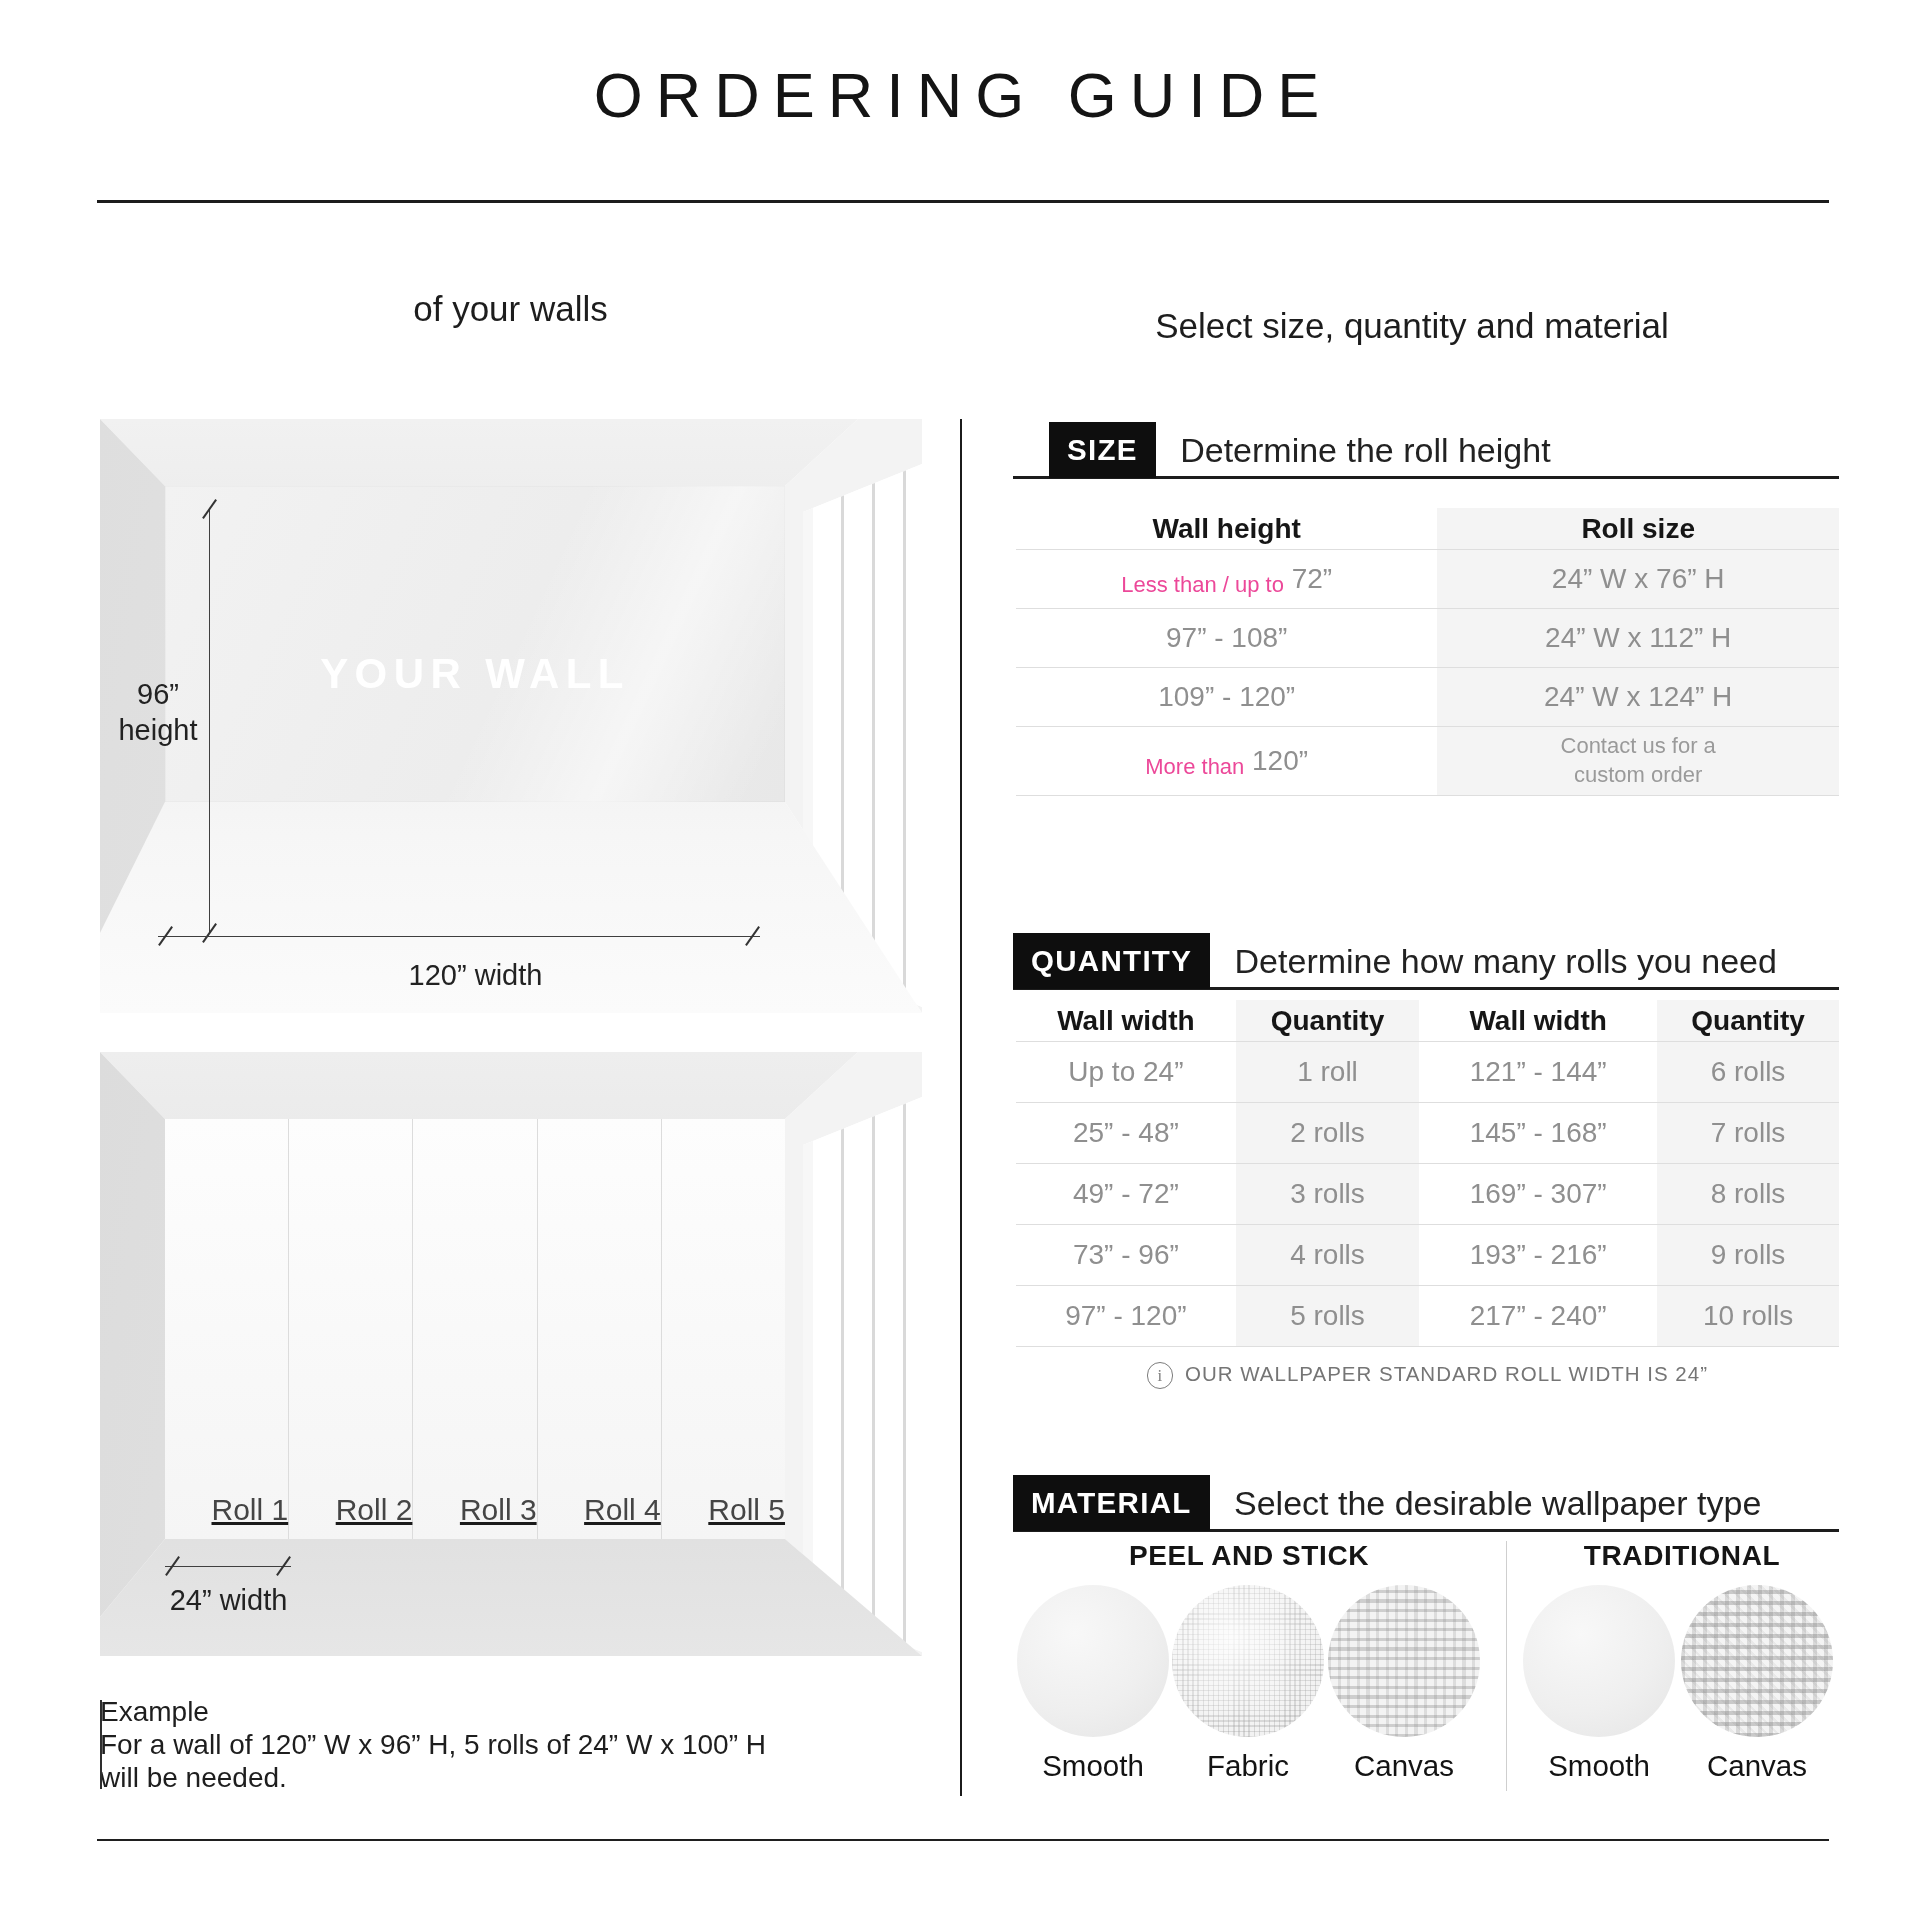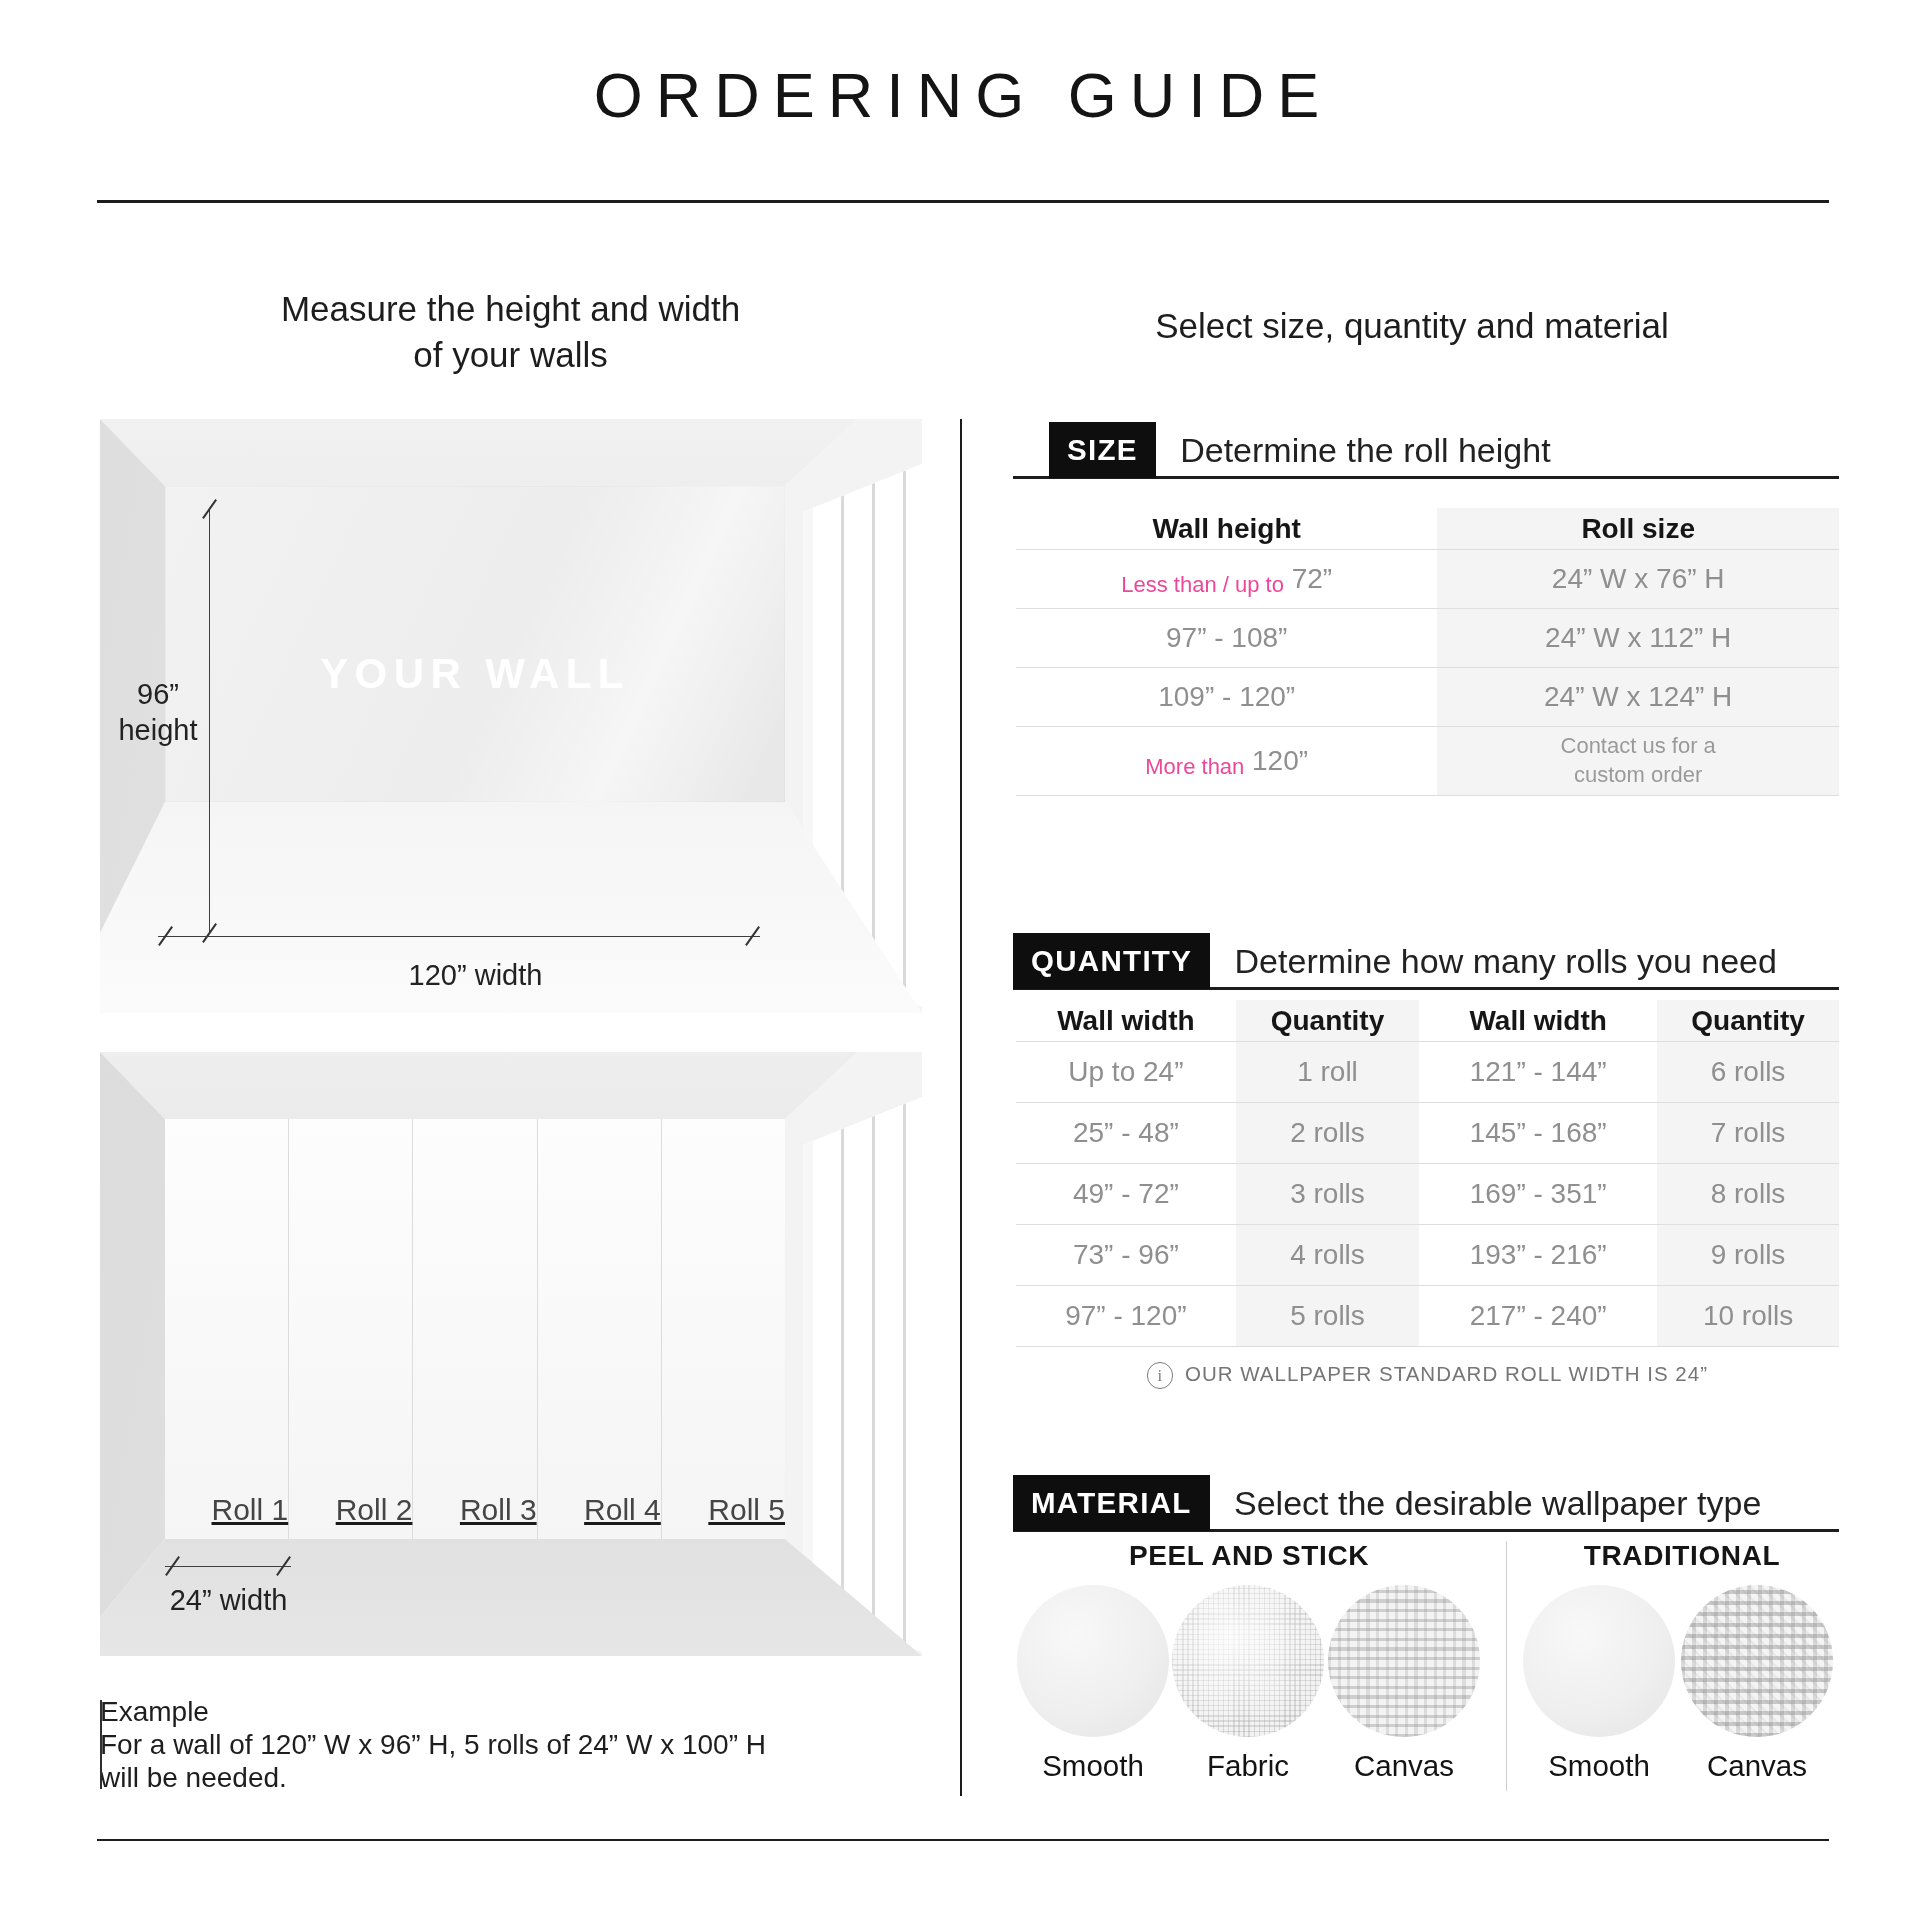--- a/index.html
+++ b/index.html
@@ -138,21 +138,20 @@
 </head>
 <body>
 
 <div id="page">
 
   <div class="title">ORDERING GUIDE</div>
   <div class="rule-top"></div>
   <div class="center-divider"></div>
 
   <div class="col-heading left-heading">
-    <div>Measure the height and width</div>
     <div>of your walls</div>
   </div>
 
   <div class="room" id="room1">
     <div class="surface ceiling"></div>
     <div class="surface right-wall"></div>
     <div class="window"></div>
     <div class="surface floor"></div>
     <div class="surface left-wall"></div>
     <div class="back-wall">
@@ -267,21 +266,21 @@
     </div>
     <div class="t-row" style="height:60px;">
       <div class="cell q1 t-val">25” - 48”</div>
       <div class="cell q2 shade t-val">2 rolls</div>
       <div class="cell q3 t-val">145” - 168”</div>
       <div class="cell q4 shade t-val">7 rolls</div>
     </div>
     <div class="t-row" style="height:60px;">
       <div class="cell q1 t-val">49” - 72”</div>
       <div class="cell q2 shade t-val">3 rolls</div>
-      <div class="cell q3 t-val">169” - 351”</div>
+      <div class="cell q3 t-val">169” - 307”</div>
       <div class="cell q4 shade t-val">8 rolls</div>
     </div>
     <div class="t-row" style="height:60px;">
       <div class="cell q1 t-val">73” - 96”</div>
       <div class="cell q2 shade t-val">4 rolls</div>
       <div class="cell q3 t-val">193” - 216”</div>
       <div class="cell q4 shade t-val">9 rolls</div>
     </div>
     <div class="t-row" style="height:60px;">
       <div class="cell q1 t-val">97” - 120”</div>

